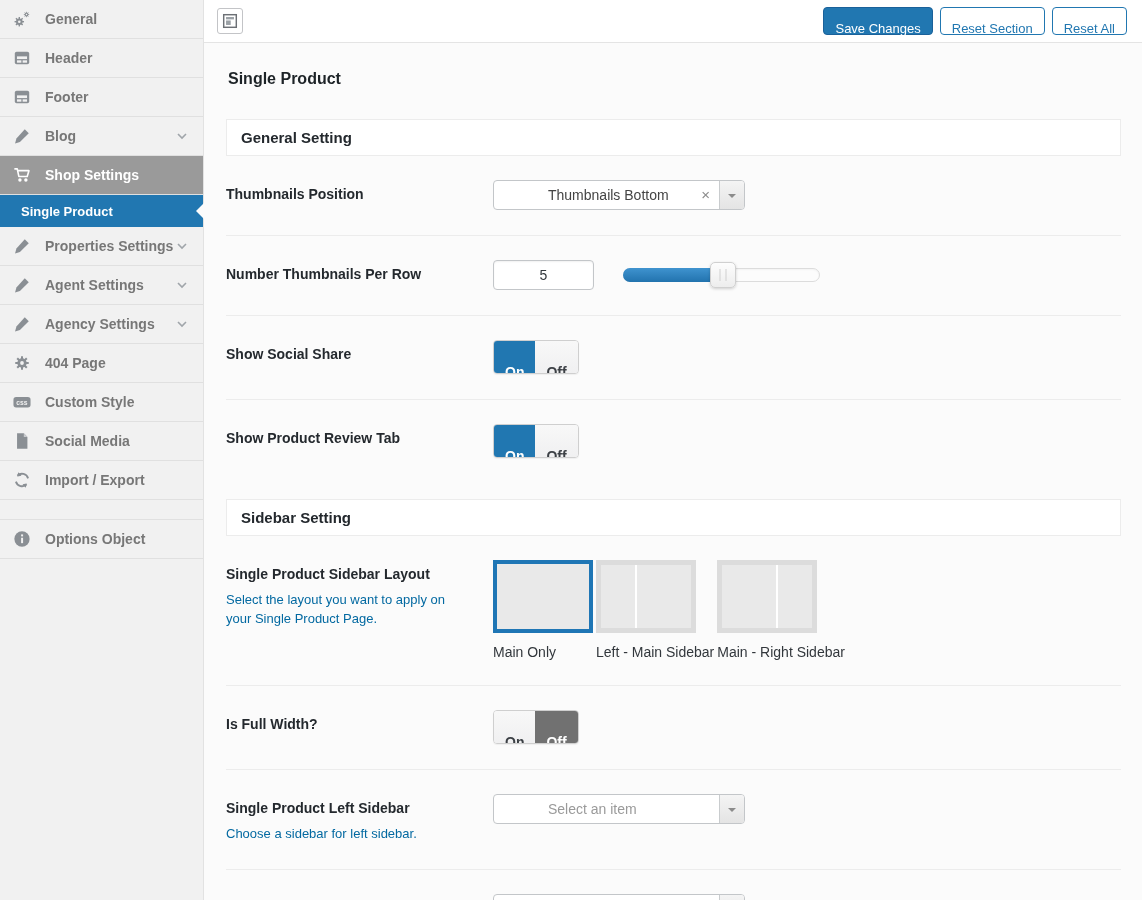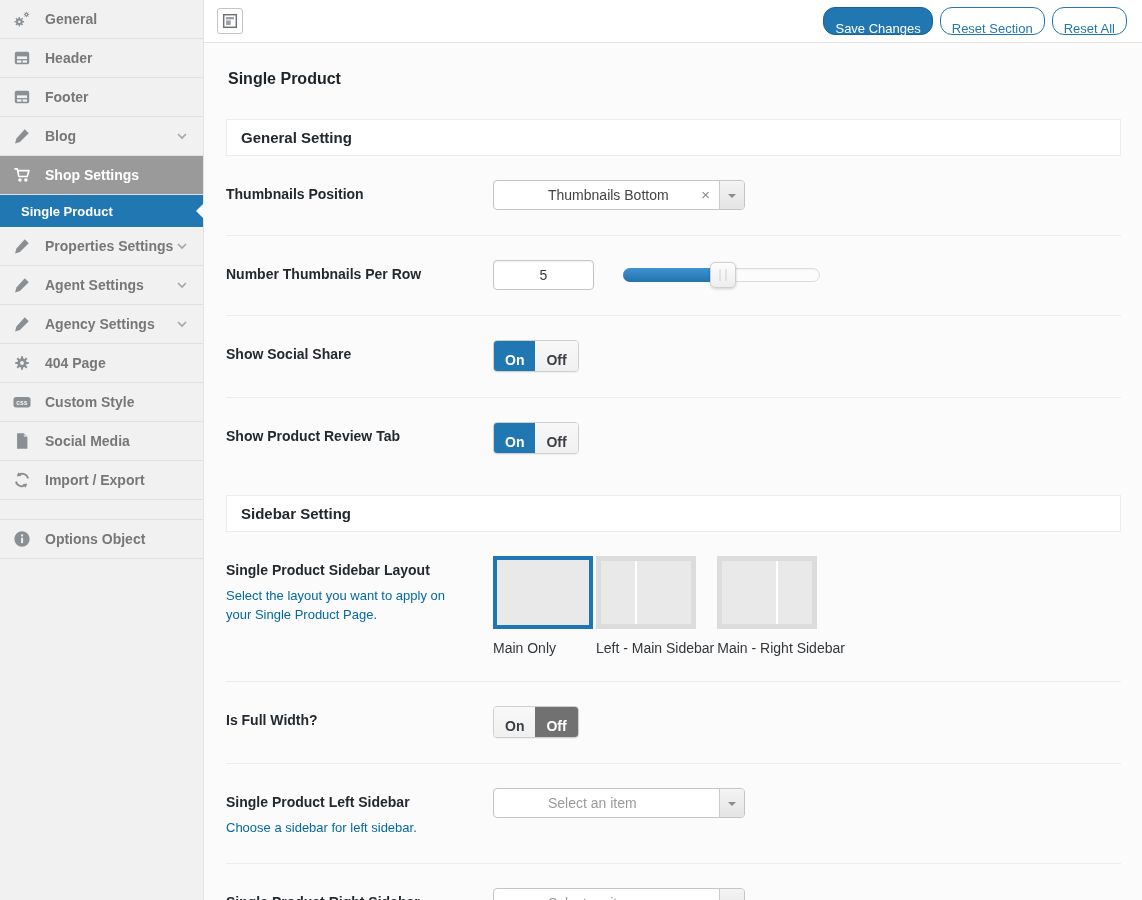--- a/index.html
+++ b/index.html
@@ -21,21 +21,21 @@
   .submenu-item.current::after { content:''; position:absolute; right:-1px; top:50%; margin-top:-8px; width:0; height:0; border:8px solid transparent; border-right-color:#fbfbfb; z-index:5; }
   .menu-spacer { height:20px; border-bottom:1px solid #e0e0e0; }
   .sidebar-fill { flex:1; }
 
   
   .main { flex:1; display:flex; flex-direction:column; min-width:0; }
   .topbar { height:43px; background:#fff; border-bottom:1px solid #e4e4e4; display:flex; align-items:center; padding:0 15px 0 13px; flex-shrink:0; }
   .icon-btn { width:26px; height:26px; background:#fff; border:1px solid #c3c4c7; border-radius:3px; display:flex; align-items:center; justify-content:center; cursor:pointer; }
   .icon-btn svg { width:18px; height:18px; }
   .topbar-actions { margin-left:auto; display:flex; gap:7px; }
-  .btn { height:28px; padding:8px 11px; border-radius:12px; font-size:13px; font-family:inherit; cursor:pointer; line-height:26px; }
+  .btn { height:28px; padding:8px 11px; border-radius:4px; font-size:13px; font-family:inherit; cursor:pointer; line-height:26px; }
   .btn-primary { background:#2177b1; border:1px solid #1a619a; color:#fff; }
   .btn-outline { background:#fff; border:1px solid #2177b1; color:#2177b1; }
 
   .page { padding:18px 21px 0 22px; overflow:hidden; }
   .page-title { font-size:16px; font-weight:bold; color:#1d2327; margin:9px 0 31px 2px; }
 
   .section-bar { background:#fff; border:1px solid #ececec; height:37px; display:flex; align-items:center; padding-left:14px; font-size:15px; font-weight:bold; color:#23282d; }
   .section-bar.second { margin-top:16px; }
 
   .field-row { display:flex; padding:24px 0 25px; border-bottom:1px solid #ececec; }
@@ -55,21 +55,21 @@
 
   
   .num-input { width:101px; height:30px; border:1px solid #c3c6c9; border-radius:4px; text-align:center; font-size:14px; color:#32373c; font-family:inherit; box-shadow:inset 0 1px 2px rgba(0,0,0,.06); }
   .slider { position:relative; width:197px; height:14px; margin-left:29px; margin-top:8px; background:#fcfcfc; border:1px solid #dcdcdc; border-radius:10px; box-shadow:inset 0 1px 2px rgba(0,0,0,.04); cursor:pointer; }
   .slider-fill { position:absolute; left:-1px; top:-1px; bottom:-1px; background:linear-gradient(#3f93cf,#2273ae); border-radius:10px; }
   .slider-handle { position:absolute; top:50%; transform:translate(-50%,-50%); width:26px; height:26px; background:linear-gradient(#fdfdfd,#ededed); border:1px solid #d0d0d0; border-radius:5px; box-shadow:0 1px 3px rgba(0,0,0,.18); cursor:grab; }
   .slider-handle::after { content:''; position:absolute; left:50%; top:50%; transform:translate(-50%,-50%); width:5px; height:12px; border-left:1px solid #cfcfcf; border-right:1px solid #cfcfcf; }
 
   
   .toggle { display:inline-flex; border:1px solid #cfcfcf; border-radius:4px; overflow:hidden; box-shadow:0 1px 1px rgba(0,0,0,.05); }
-  .toggle .opt { padding:4px 11px; height:30px; line-height:30px; font-size:14px; font-weight:bold; text-align:center; cursor:pointer; background:linear-gradient(#f8f8f8,#f0f0f1); color:#3c4045; }
+  .toggle .opt { padding:16px 11px; height:30px; line-height:30px; font-size:14px; font-weight:bold; text-align:center; cursor:pointer; background:linear-gradient(#f8f8f8,#f0f0f1); color:#3c4045; }
   .toggle .opt.sel-blue { background:#2177b1; color:#fff; }
   .toggle .opt.sel-gray { background:#717171; color:#fff; }
 
   
   .layout-options { display:flex; align-items:center; }
   .layout-option { display:flex; flex-direction:column; margin-right:3px; cursor:pointer; }
   .tile { width:100px; height:73px; border:5px solid #dcdcdc; background:#fff; display:flex; }
   .tile.selected { border:4px solid #1f76b5; }
   .tile .col { background:#e9e9e9; height:100%; }
   .tile .col + .col { margin-left:2px; }

